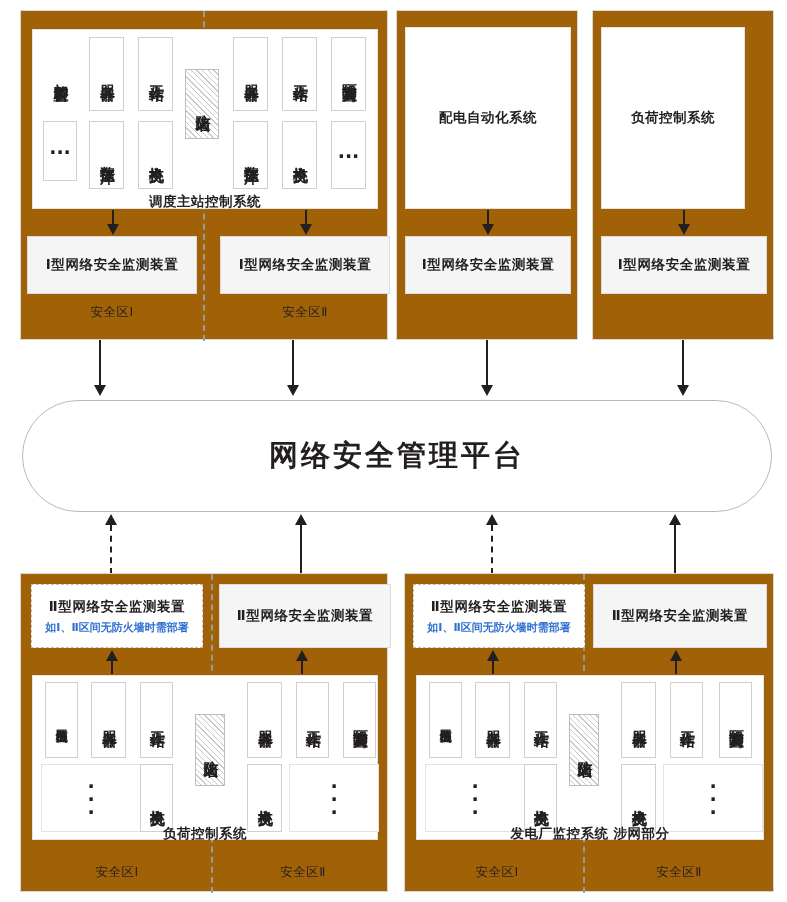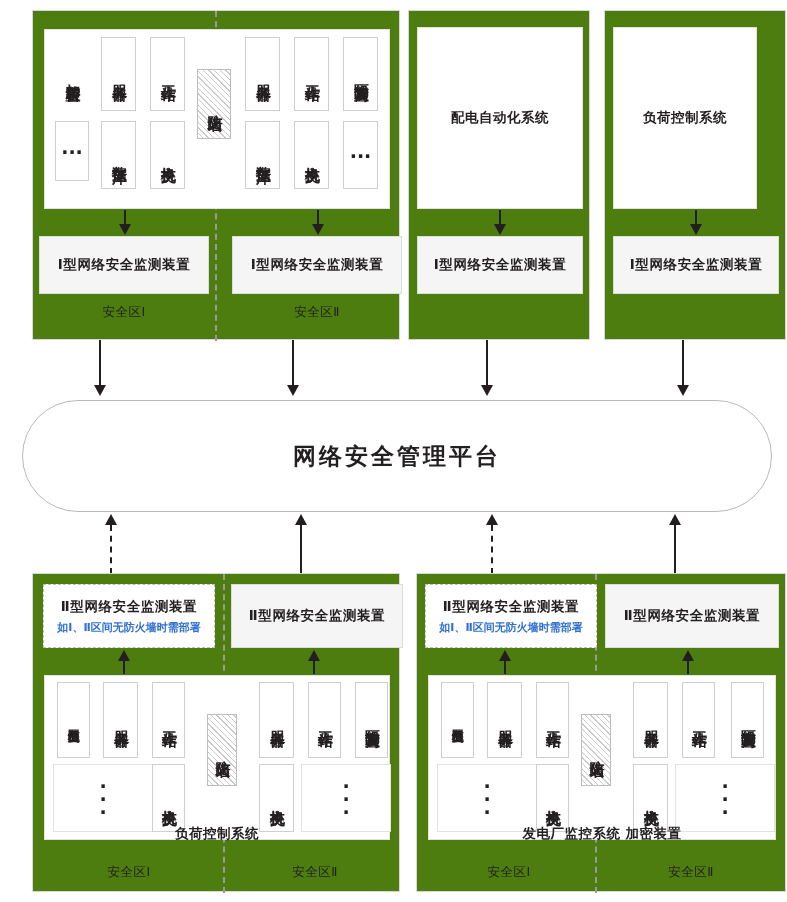--- a/index.html
+++ b/index.html
@@ -1,19 +1,19 @@
 <!DOCTYPE html>
 <html><head>
 <meta charset="utf-8">
 <style>
   html,body{margin:0;padding:0;background:#fff;}
   body{width:787px;height:902px;position:relative;
        font-family:"DejaVu Sans","Liberation Sans",sans-serif;color:#231f20;}
 
-  .panel{position:absolute;border:1px solid #d8d8d8;background:#4d7c0f;box-sizing:border-box;margin-left:12px;}
+  .panel{position:absolute;border:1px solid #d8d8d8;background:#a16207;box-sizing:border-box;}
   .inner{position:absolute;border:1px solid #e2e2e2;background:#fff;box-sizing:border-box;}
 
   
   .vdiv{position:absolute;border-left:2px dashed #9a9a9a;}
 
   
   .chip{position:absolute;border:1px solid #cfcfcf;background:#fff;box-sizing:border-box;
         display:flex;align-items:center;justify-content:center;
         writing-mode:vertical-rl;text-orientation:upright;
         font-size:15px;line-height:1.06;letter-spacing:1px;font-weight:600;color:#231f20;}
@@ -41,21 +41,21 @@
   
   .mon{position:absolute;border:1px solid #dcdcdc;background:#f5f5f5;box-sizing:border-box;
        display:flex;flex-direction:column;align-items:center;justify-content:center;
        font-size:13.5px;font-weight:700;letter-spacing:.6px;color:#231f20;text-align:center;}
   .mon.dashed{border:1px dashed #bdbdbd;background:#fff;}
   .mon .note{font-size:11px;font-weight:600;color:#2f6fd0;letter-spacing:0;margin-top:4px;}
 
   
   .platform{position:absolute;border:1px solid #b9b9b9;background:#fff;border-radius:60px;
             display:flex;align-items:center;justify-content:center;
-            font-size:23px;font-weight:700;letter-spacing:3px;color:#231f20;}
+            font-size:29px;font-weight:700;letter-spacing:3px;color:#231f20;}
 
   
   .arrow{position:absolute;}
   .arrow .stem{position:absolute;left:50%;transform:translateX(-50%);width:0;
                border-left:2px solid #231f20;}
   .arrow.dash .stem{border-left:2px dashed #231f20;}
   .arrow .head{position:absolute;left:50%;transform:translateX(-50%);width:0;height:0;}
   .arrow.down .head{bottom:0;border-left:6px solid transparent;border-right:6px solid transparent;
                     border-top:11px solid #231f20;}
   .arrow.up .head{top:0;border-left:6px solid transparent;border-right:6px solid transparent;
@@ -91,20 +91,21 @@
   <div class="chip" style="left:261px;top:26px;width:35px;height:74px;">工作站</div>
   <div class="chip" style="left:261px;top:110px;width:35px;height:68px;">交换机</div>
 
   <div class="chip" style="left:310px;top:26px;width:35px;height:74px;">隔离装置</div>
   <div class="chip dots" style="left:310px;top:110px;width:35px;height:68px;">
     <span>·</span>
       <span>·</span>
       <span>·</span>
   </div>
 
+  <div class="syslabel" style="left:11px;top:182px;width:346px;">调度主站控制系统</div>
 
   <div class="arrow down" style="left:85px;top:199px;width:14px;height:25px;">
     <div class="stem" style="top:0;height:15px;"></div>
       <div class="head"></div>
   </div>
   <div class="arrow down" style="left:278px;top:199px;width:14px;height:25px;">
     <div class="stem" style="top:0;height:15px;"></div>
       <div class="head"></div>
   </div>
 
@@ -266,17 +267,17 @@
   <div class="chip" style="left:265px;top:108px;width:33px;height:76px;">工作站</div>
 
   <div class="chip" style="left:314px;top:108px;width:33px;height:76px;">隔离装置</div>
   <div class="chip dots" style="left:258px;top:190px;width:100px;height:68px;border:1px solid #e2e2e2;
               display:flex;flex-direction:column;justify-content:center;">
     <span>·</span>
       <span>·</span>
       <span>·</span>
   </div>
 
-  <div class="syslabel" style="left:11px;top:251px;width:348px;">发电厂监控系统  加密装置</div>
+  <div class="syslabel" style="left:11px;top:251px;width:348px;">发电厂监控系统  涉网部分</div>
 
   <div class="zonelabel" style="left:6px;top:290px;width:172px;">安全区Ⅰ</div>
   <div class="zonelabel" style="left:186px;top:290px;width:176px;">安全区Ⅱ</div>
 </div>
 
 </body></html>

